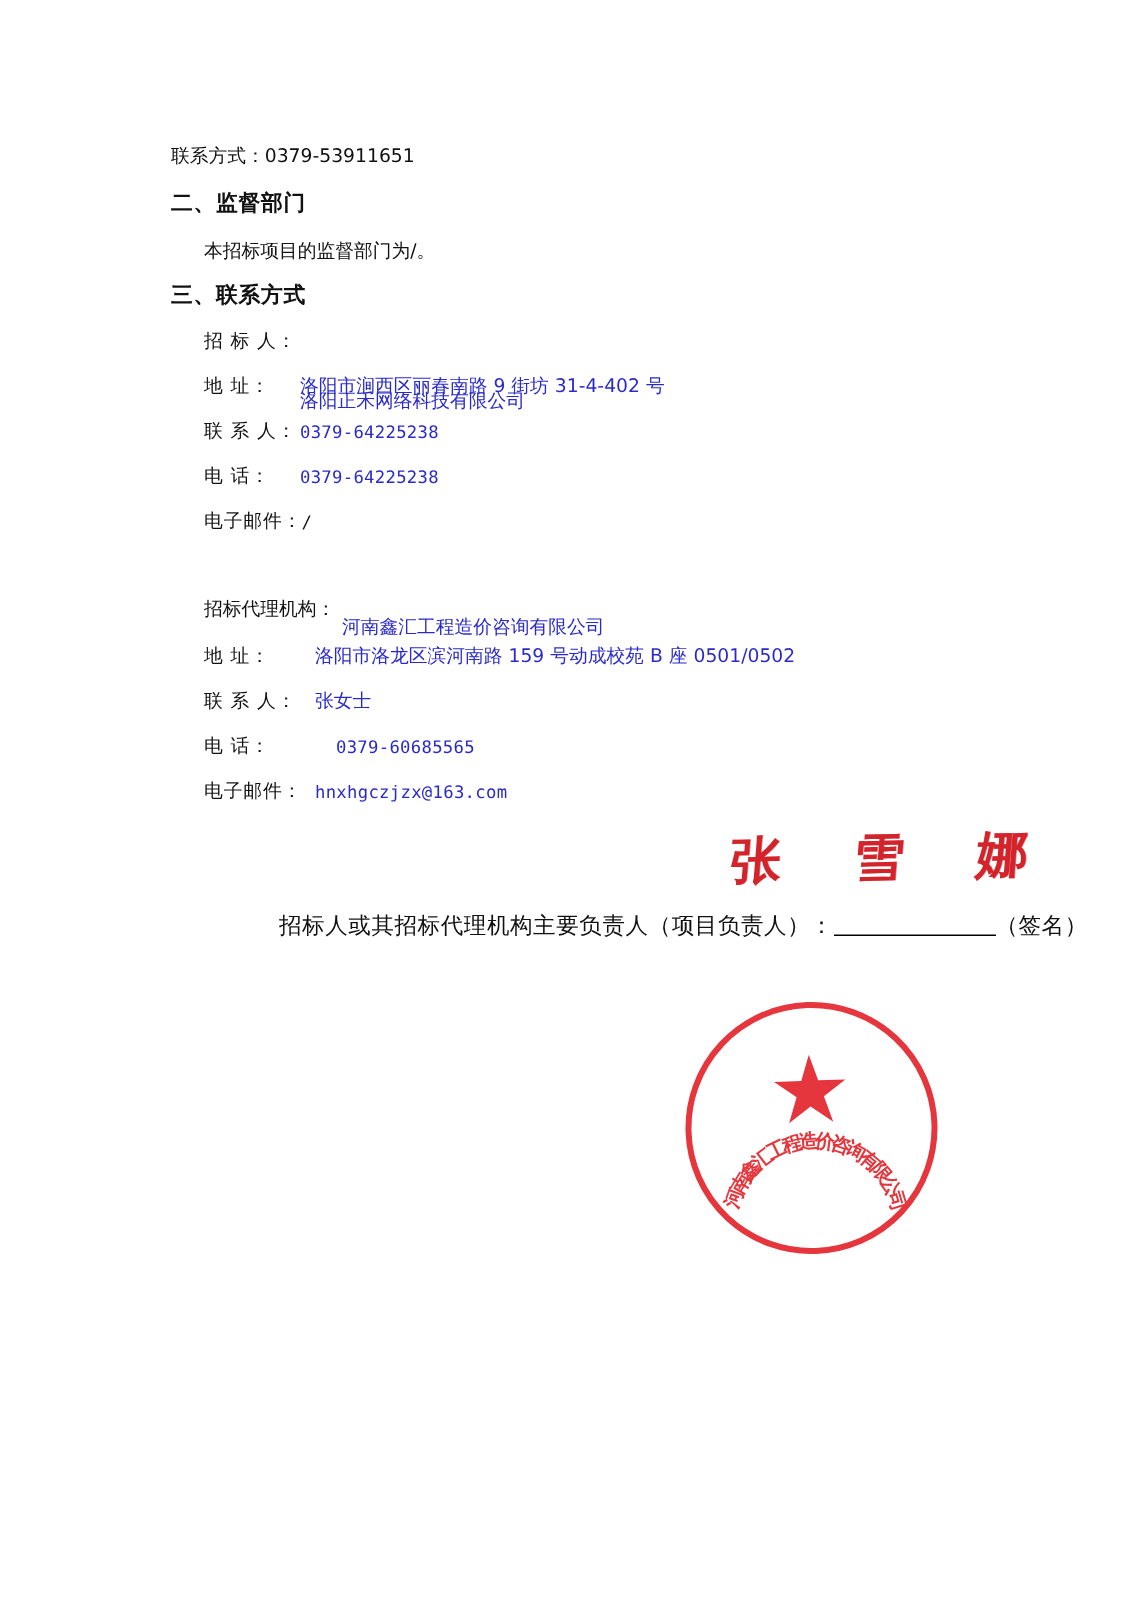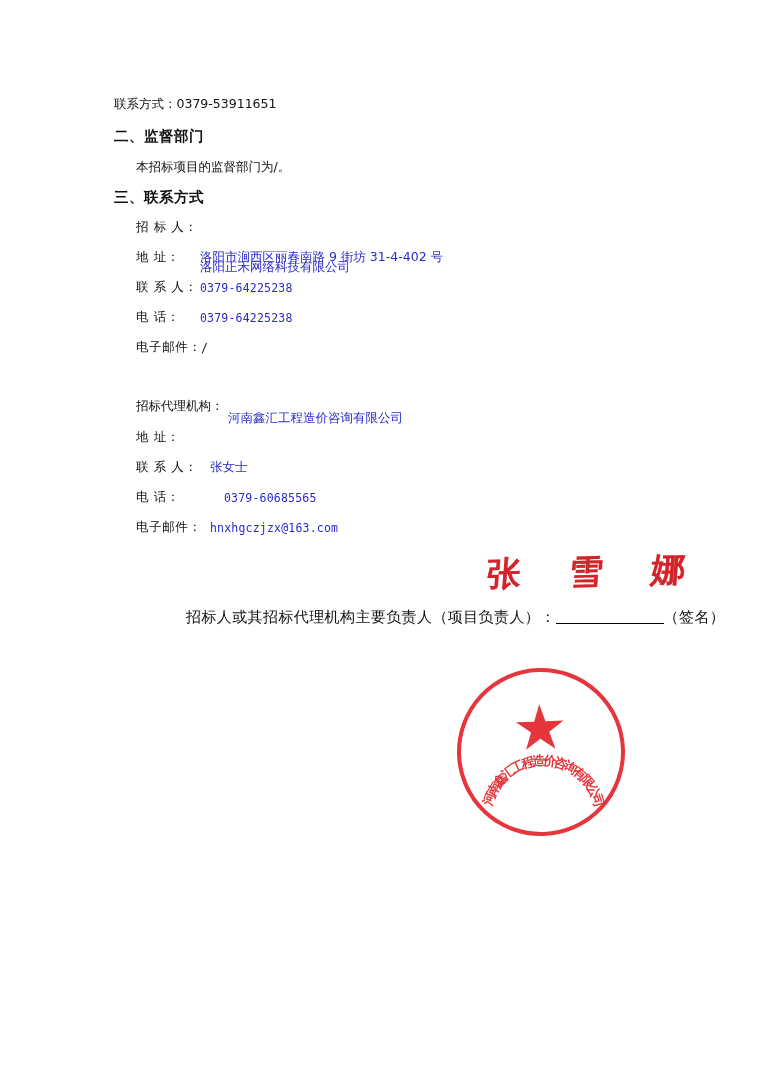--- a/index.html
+++ b/index.html
@@ -153,20 +153,21 @@
   <div class="line cn black label-sp" style="left:136px; top:311px;">电        话：</div>
   <div class="line mono blue" style="left:200px; top:313px;">0379-64225238</div>
 
   <div class="line cn black label-sp" style="left:136px; top:341px;">电子邮件：</div>
   <div class="line mono black" style="left:201px; top:343px;">/</div>
 
   <div class="line cn black" style="left:136px; top:400px;">招标代理机构：</div>
   <div class="line cn blue" style="left:228px; top:400px;margin-top:12px;">河南鑫汇工程造价咨询有限公司</div>
 
   <div class="line cn black label-sp" style="left:136px; top:431px;">地        址：</div>
+  <div class="line cn blue" style="left:210px; top:431px;">洛阳市洛龙区滨河南路 159 号动成校苑 B 座 0501/0502</div>
 
   <div class="line cn black label-sp" style="left:136px; top:461px;">联 系 人：</div>
   <div class="line cn blue" style="left:210px; top:461px;">张女士</div>
 
   <div class="line cn black label-sp" style="left:136px; top:491px;">电        话：</div>
   <div class="line mono blue" style="left:224px; top:493px;">0379-60685565</div>
 
   <div class="line cn black label-sp" style="left:136px; top:521px;">电子邮件：</div>
   <div class="line mono blue" style="left:210px; top:523px;">hnxhgczjzx@163.com</div>
 

